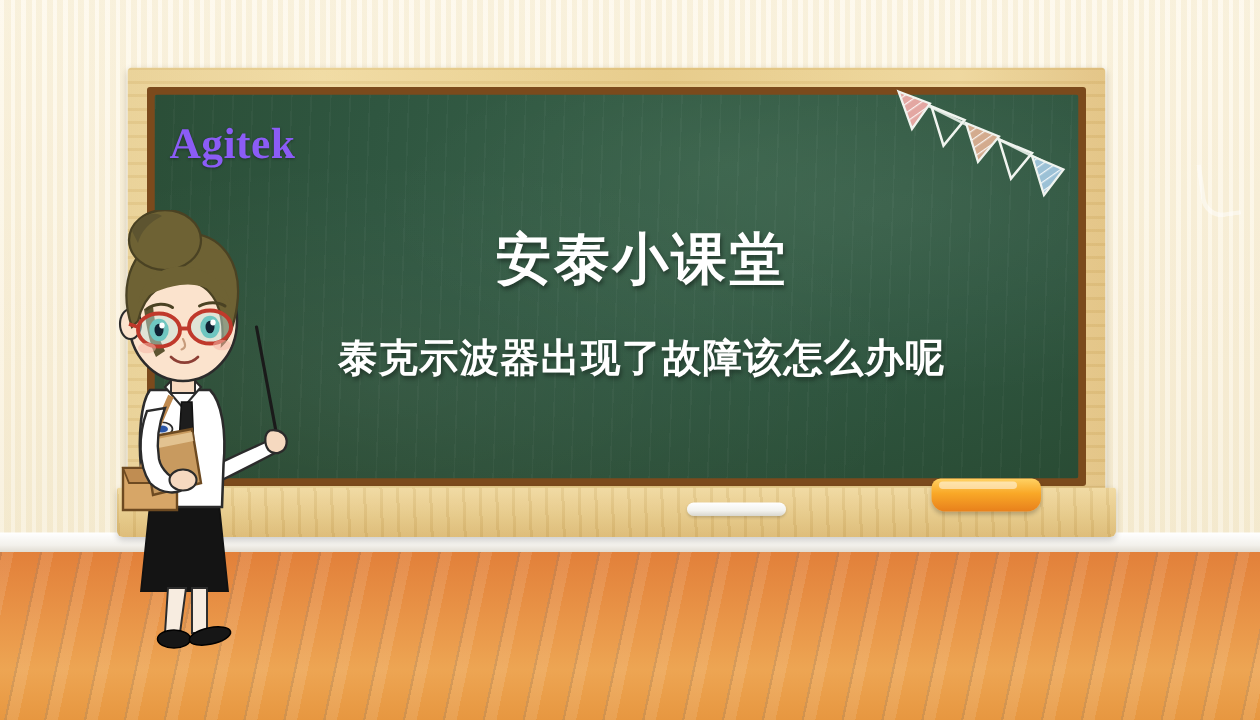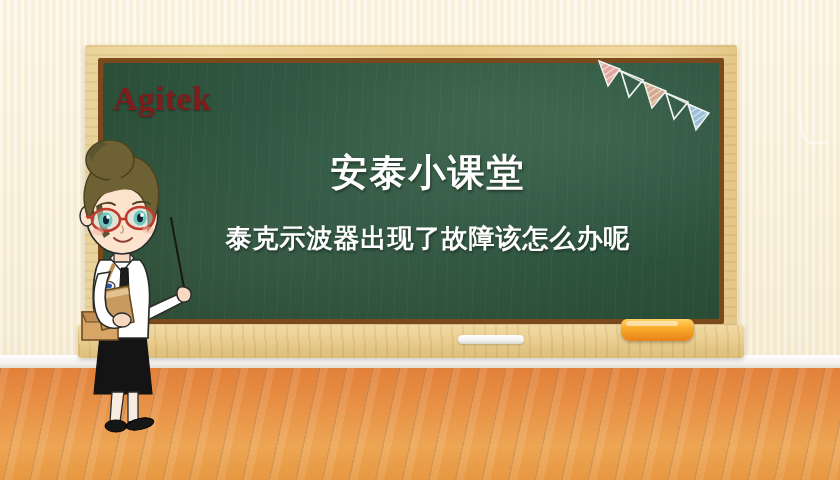--- a/index.html
+++ b/index.html
@@ -101,21 +101,21 @@
   }
   .eraser::after{
     content:"";position:absolute;left:5px;top:2px;width:52px;height:5px;border-radius:4px;
     background:rgba(255,255,255,.5);
   }
 
   
   .logo{
     position:absolute;left:113px;top:80px;
     font-family:"Liberation Serif","DejaVu Serif",serif;
-    font-weight:bold;font-size:34px;color:#7f1d1d;letter-spacing:.3px;
+    font-weight:bold;font-size:29px;color:#8b5cf6;letter-spacing:.3px;
     text-shadow:0 1px 2px rgba(0,0,0,.35);
   }
   .title{
     position:absolute;left:0;top:148px;width:840px;text-align:center;
     font-family:"DejaVu Sans","Liberation Sans",sans-serif;
     font-weight:bold;font-size:37px;color:#ffffff;letter-spacing:2px;
     text-shadow:1px 2px 3px rgba(0,0,0,.42);
     padding-left:16px;box-sizing:border-box;
   }
   .subtitle{

